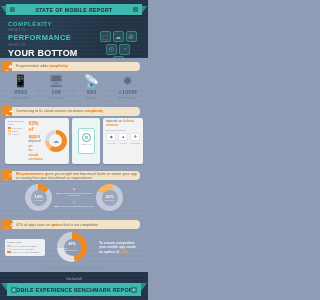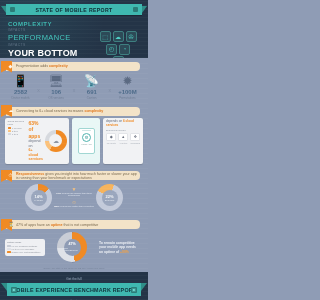--- a/index.html
+++ b/index.html
@@ -48,21 +48,21 @@
     position: absolute; width: 5px; height: 5px; background: #2b7c78;
     border-radius: 1px;
   }
   .ribbon-dot.l { left: 4px; } .ribbon-dot.r { right: 4px; }
 
   .hero { position: relative; padding: 6px 8px 0 8px; }
   .hero-row { display: flex; align-items: flex-end; }
   .hero-left { flex: 1; }
   .h-complexity { color: #3fb8b0; font-size: 6px; font-weight: bold; letter-spacing: .5px; }
   .h-impacts { color: #5f7285; font-size: 3.4px; letter-spacing: .4px; margin: 1px 0; }
-  .h-performance { color: #45c6bd; font-size: 7.5px; font-weight: normal; letter-spacing: .4px; }
+  .h-performance { color: #45c6bd; font-size: 7.5px; font-weight: bold; letter-spacing: .4px; }
   .h-bottom { color: #ffffff; font-size: 9px; font-weight: bold; letter-spacing: .2px; }
 
   .icon-pyramid {
     width: 44px; display: flex; flex-direction: column; align-items: center; gap: 1.5px;
     padding-bottom: 1px;
   }
   .ip-row { display: flex; gap: 2px; justify-content: center; }
   .ip-cell {
     width: 11px; height: 11px; border-radius: 2px;
     background: #2d4a57; border: .5px solid #3e7f80;

